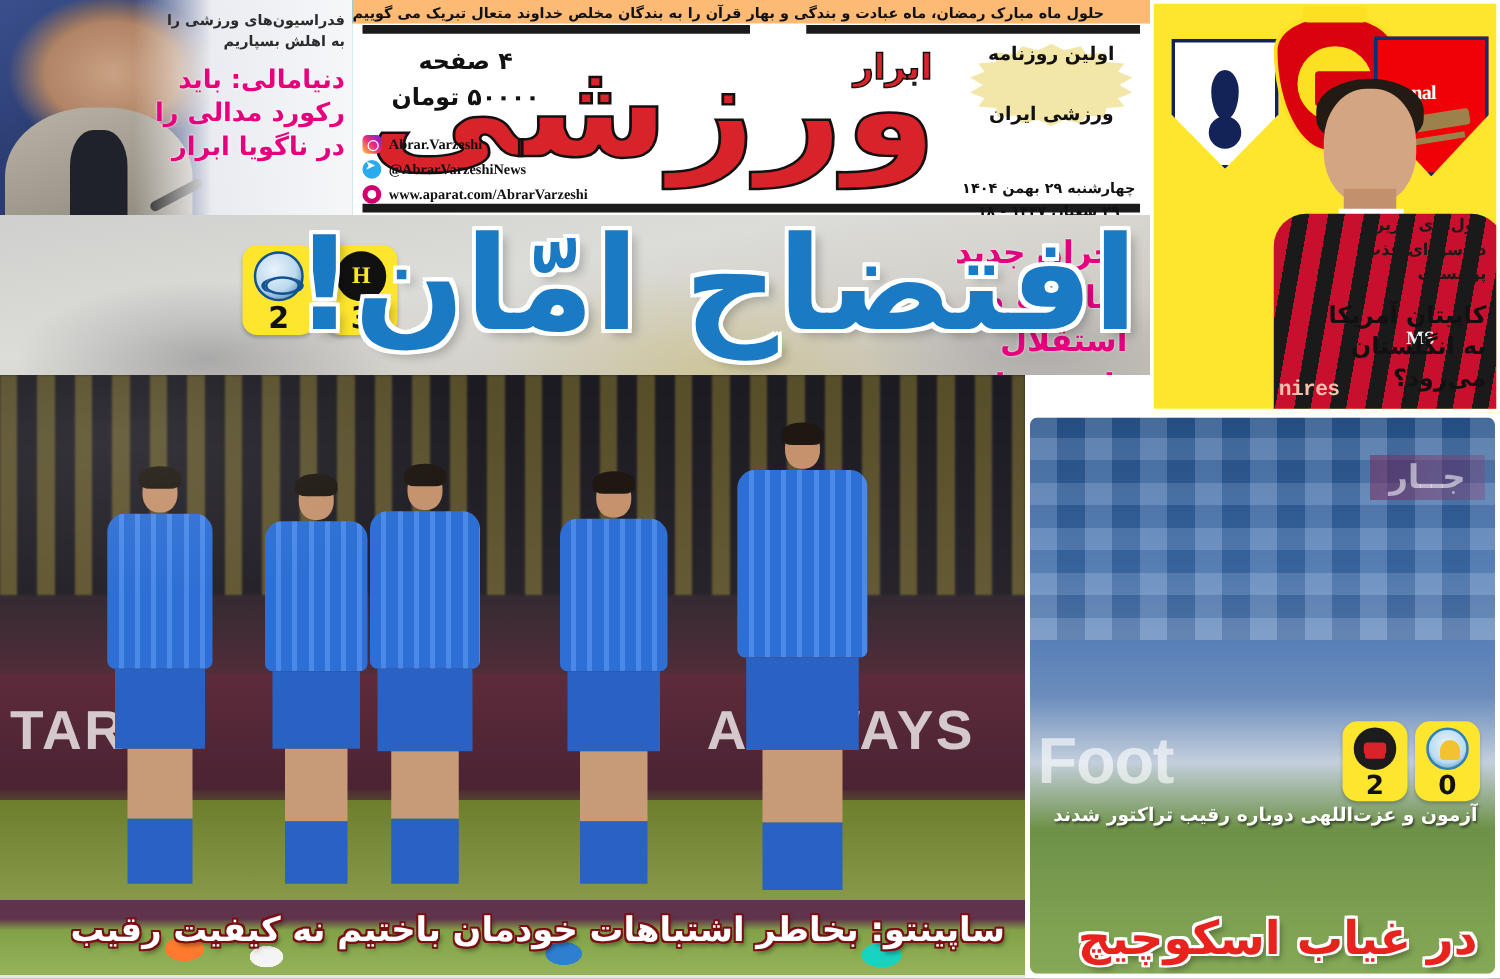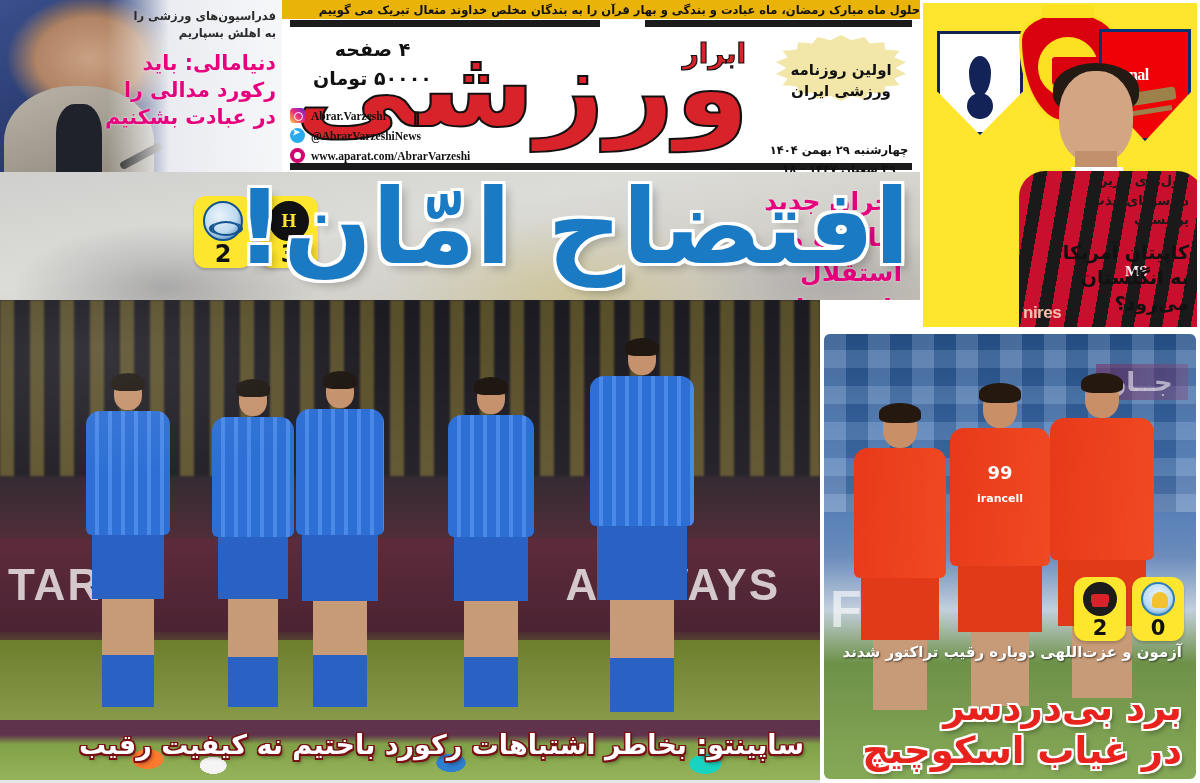--- a/index.html
+++ b/index.html
@@ -12,22 +12,22 @@
   .page {
     position:relative;
     width:1200px; height:783px;
     background:#ffffff;
     overflow:hidden;
   }
 
   
   .top-banner {
     position:absolute; left:282px; top:0; width:638px; height:19px;
-    background:#eab308;
-    display:flex; align-items:center; justify-content:flex-start;
+    background:#fdba74;
+    display:flex; align-items:center; justify-content:flex-end;
   }
   .top-banner span {
     font-size:11.5px; font-weight:bold; color:#111;
     white-space:nowrap; letter-spacing:-.2px;
   }
 
   
   .masthead {
     position:absolute; left:282px; top:19px; width:638px; height:153px;
     background:#fff;
@@ -60,21 +60,21 @@
     position:absolute; right:4px; top:6px;
     font-size:28px; font-weight:bold; color:#d8232a;
     -webkit-text-stroke:1.2px #111;
     direction:rtl;
   }
 
   
   .mh-right { position:absolute; right:6px; top:14px; width:150px; }
   .starburst {
     position:relative; width:146px; height:70px;
-    display:flex; flex-direction:column; align-items:center; justify-content:flex-end;
+    display:flex; flex-direction:column; align-items:center; justify-content:space-between;
   }
   .starburst::before {
     content:""; position:absolute; left:8px; top:2px; width:130px; height:66px;
     background:#f2e6a8;
     clip-path:polygon(50% 0%,58% 8%,68% 3%,72% 13%,83% 11%,84% 22%,95% 24%,91% 34%,100% 41%,92% 50%,100% 59%,91% 66%,95% 76%,84% 78%,83% 89%,72% 87%,68% 97%,58% 92%,50% 100%,42% 92%,32% 97%,28% 87%,17% 89%,16% 78%,5% 76%,9% 66%,0% 59%,8% 50%,0% 41%,9% 34%,5% 24%,16% 22%,17% 11%,28% 13%,32% 3%,42% 8%);
   }
   .starburst span {
     position:relative; z-index:2;
     font-size:15px; font-weight:bold; color:#111; line-height:1.45;
   }
@@ -226,21 +226,21 @@
   .tr-player .collar {
     position:absolute; left:58px; top:100px; width:52px; height:26px;
     background:#ffffff; border-radius:0 0 50% 50%;
   }
   .tr-player .ms {
     position:absolute; left:112px; top:196px; font-size:15px; font-weight:bold;
     color:#f0f0f0; font-family:"Liberation Serif",serif;
   }
   .tr-player .emir {
     position:absolute; left:10px; top:236px; font-size:17px; font-weight:bold;
-    color:#f6c0ad; font-family:Liberation Sans, sans-serif; letter-spacing:-.5px;
+    color:#f6c0ad; font-family:Liberation Mono, monospace; letter-spacing:-.5px;
   }
 
   .tr-text { position:absolute; right:8px; top:168px; width:128px; text-align:right; direction:rtl; z-index:5; }
   .tr-kicker div { font-size:13px; font-weight:bold; color:#1a1a1a; line-height:1.5; }
   .tr-head { margin-top:10px; }
   .tr-head div { font-size:19px; font-weight:bold; color:#111; line-height:1.35; letter-spacing:-.4px; }
 
   
   .head-strip {
     position:absolute; left:0; top:172px; width:920px; height:128px;
@@ -448,21 +448,21 @@
     </div>
     <div class="tl-overlay"></div>
     <div class="tl-text">
       <div class="tl-kicker">
         <div>فدراسیون‌های ورزشی را</div>
         <div>به اهلش بسپاریم</div>
       </div>
       <div class="tl-head">
         <div>دنیامالی: باید</div>
         <div>رکورد مدالی را</div>
-        <div>در عبادت بشکنیم</div>
+        <div>در ناگویا ابرار</div>
       </div>
     </div>
   </div>
 
   <div class="masthead">
     <div class="mh-rule-top"></div>
     <div class="mh-rule-bottom"></div>
 
     <div class="logo-wrap">
       <div class="logo-sub">ابرار</div>
@@ -603,70 +603,46 @@
       <div class="shorts" style="height:74px;"></div>
       <div class="legs" style="height:58px;"></div>
       <div class="socks" style="height:54px;"></div>
     </div>
     <div class="photo-glow"></div>
   </div>
 
   <div class="bottom-cap">
     <div class="bcbg"></div>
     <div class="boots"></div>
-    <span>ساپینتو: بخاطر اشتباهات رکورد باختیم نه کیفیت رقیب</span>
+    <span>ساپینتو: بخاطر اشتباهات خودمان باختیم نه کیفیت رقیب</span>
   </div>
   <div class="bottom-rule"></div>
 
   <div class="br-panel">
     <div class="br-bg"></div>
     <div class="br-seats"></div>
     <div class="br-wm">
       <span>جــار</span>
     </div>
     <div class="br-foot">Foot</div>
 
-    <div class="br-players">
-      <div class="rp" style="left:0px;top:40px;width:92px;">
-        <div class="hd"></div>
-        <div class="body" style="height:130px;"></div>
-        <div class="shorts" style="height:62px;"></div>
-        <div class="legs" style="height:70px;"></div>
-      </div>
-      <div class="rp" style="left:96px;top:20px;width:100px;">
-        <div class="hd"></div>
-        <div class="body" style="height:138px;position:relative;">
-          <div style="position:absolute;left:50%;top:34px;transform:translateX(-50%);font-size:18px;font-weight:bold;color:#fff;">99</div>
-          <div style="position:absolute;left:50%;top:64px;transform:translateX(-50%);font-size:11px;font-weight:bold;color:#fff;white-space:nowrap;">irancell</div>
-        </div>
-        <div class="shorts" style="height:66px;"></div>
-        <div class="legs" style="height:74px;"></div>
-      </div>
-      <div class="rp" style="left:196px;top:10px;width:104px;">
-        <div class="hd"></div>
-        <div class="body" style="height:142px;"></div>
-        <div class="shorts" style="height:66px;"></div>
-        <div class="legs" style="height:72px;"></div>
-      </div>
-    </div>
 
     <div class="br-badges">
       <div class="badge">
         <div class="crestmini tractor"></div>
         <div class="num">2</div>
       </div>
       <div class="badge">
         <div class="crestmini opp"></div>
         <div class="num">0</div>
       </div>
     </div>
 
     <div class="br-cap">
       <span>آزمون و عزت‌اللهی دوباره رقیب تراکتور شدند</span>
     </div>
 
     <div class="br-head">
-      <div>برد بی‌دردسر</div>
       <div>در غیاب اسکوچیچ</div>
     </div>
   </div>
 
 </div>
 
 </body></html>

